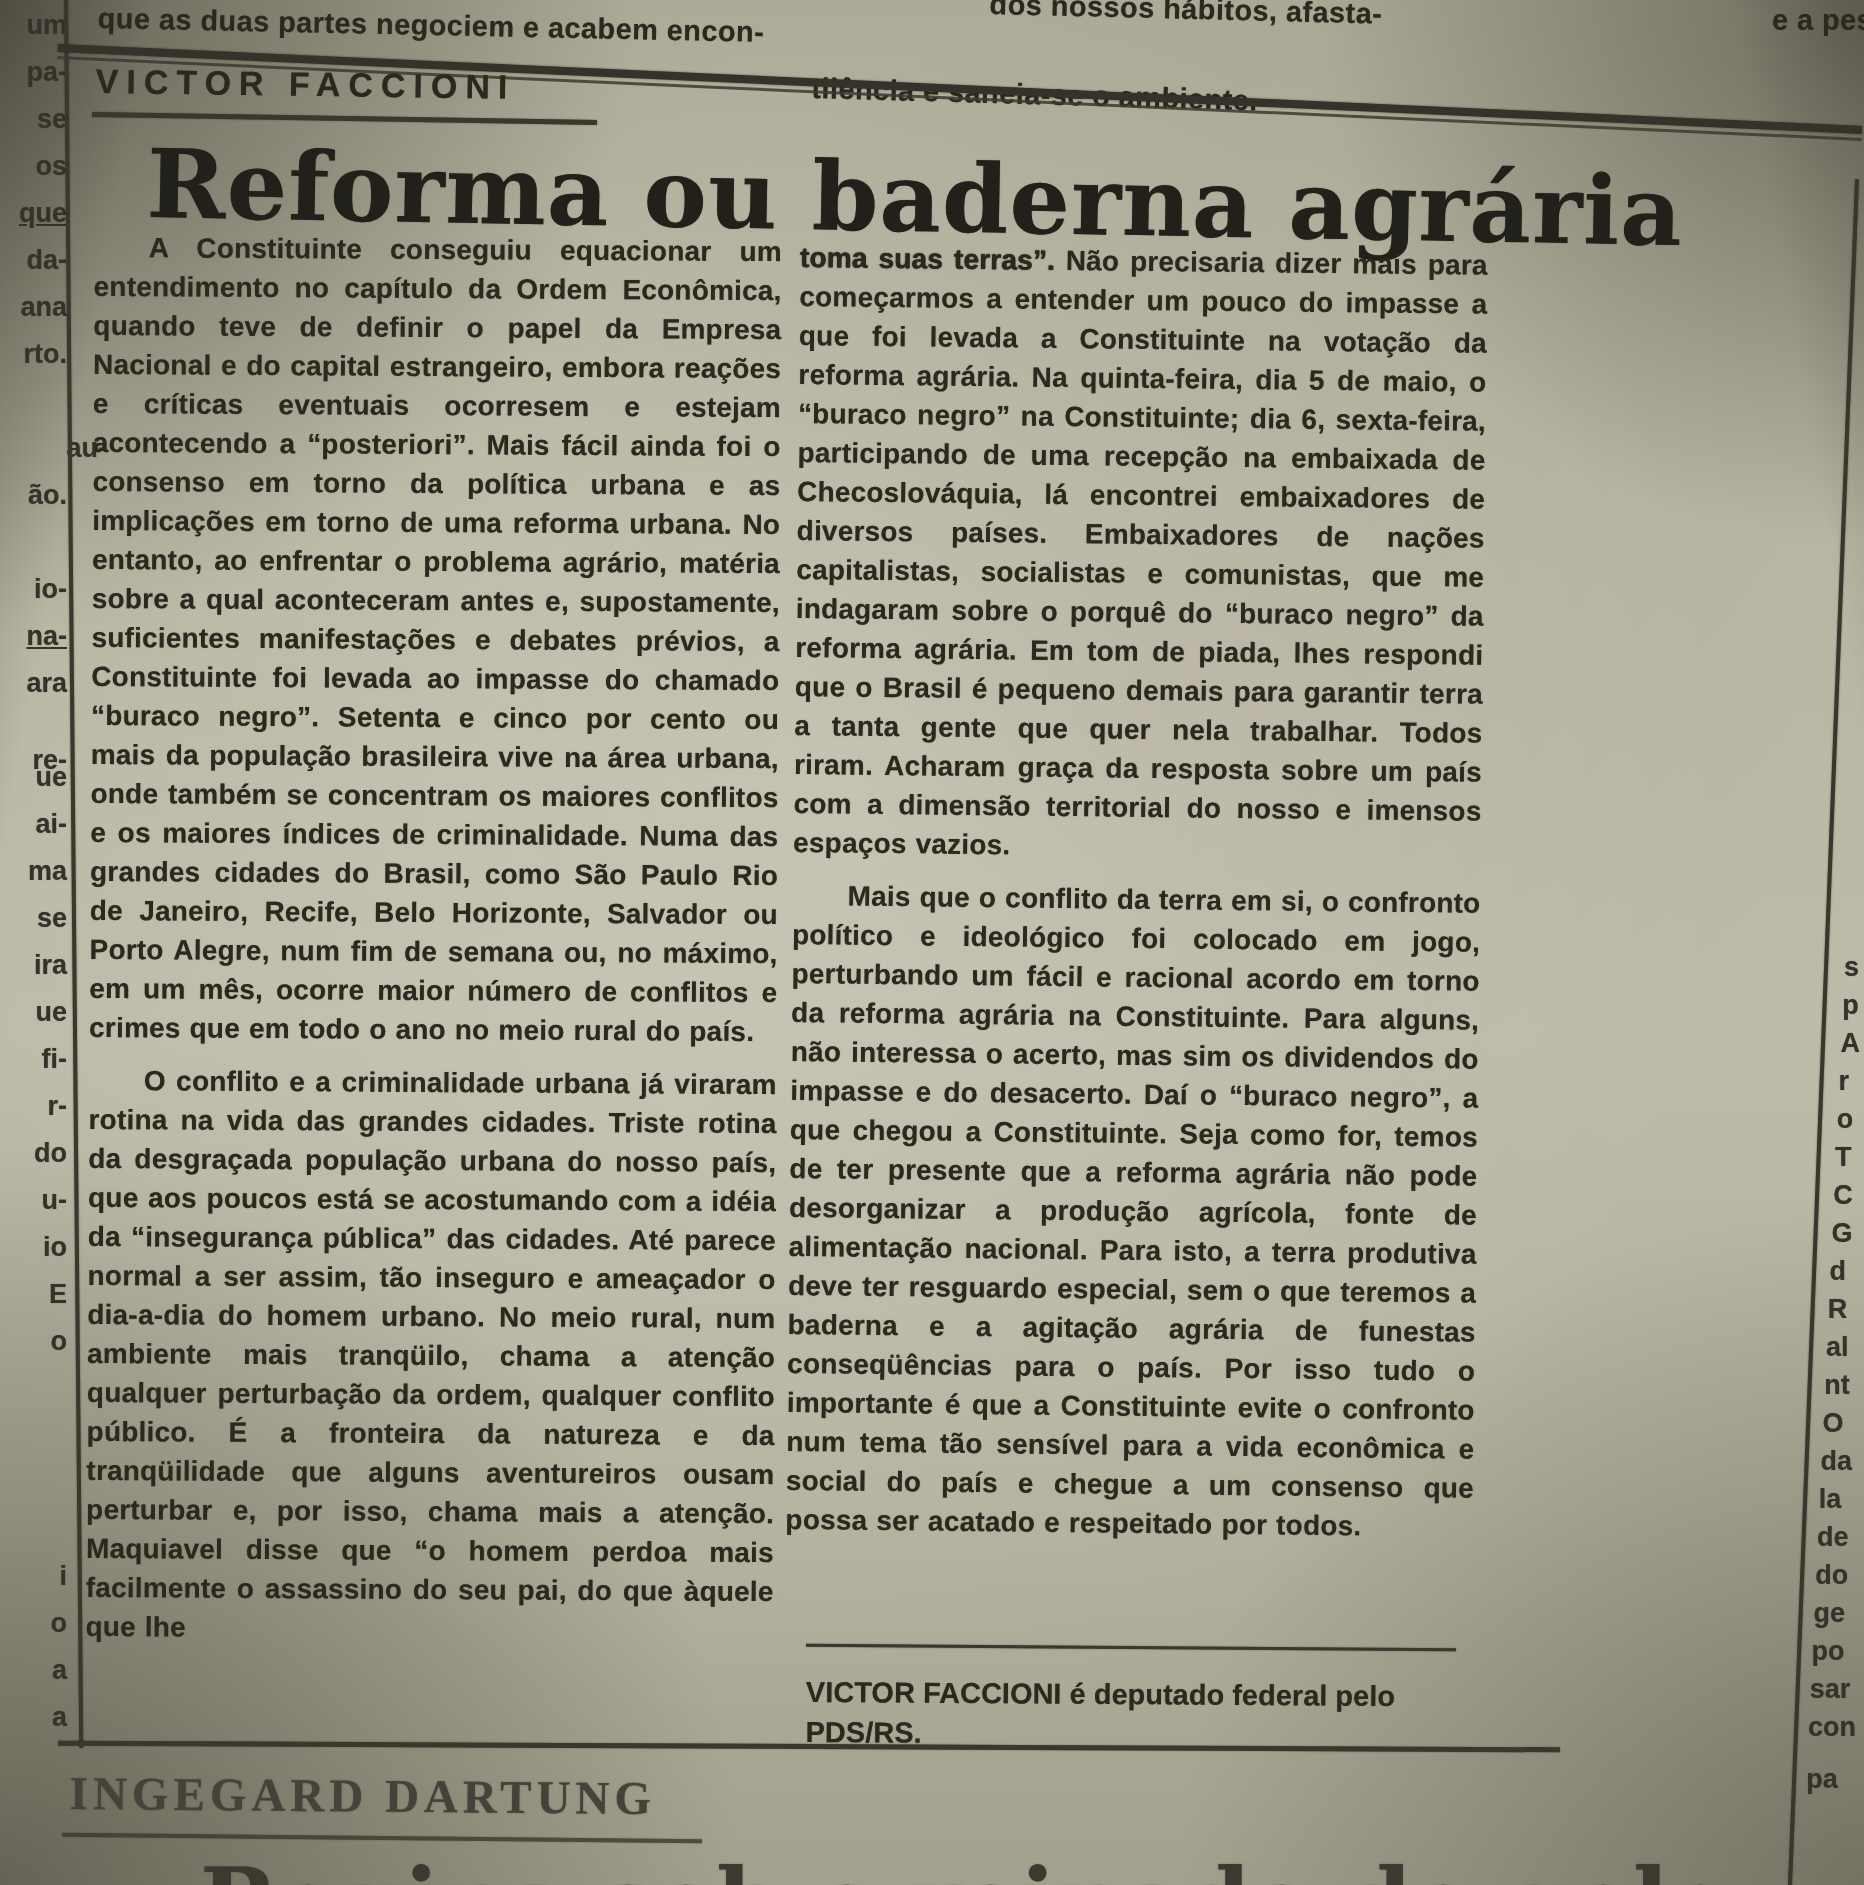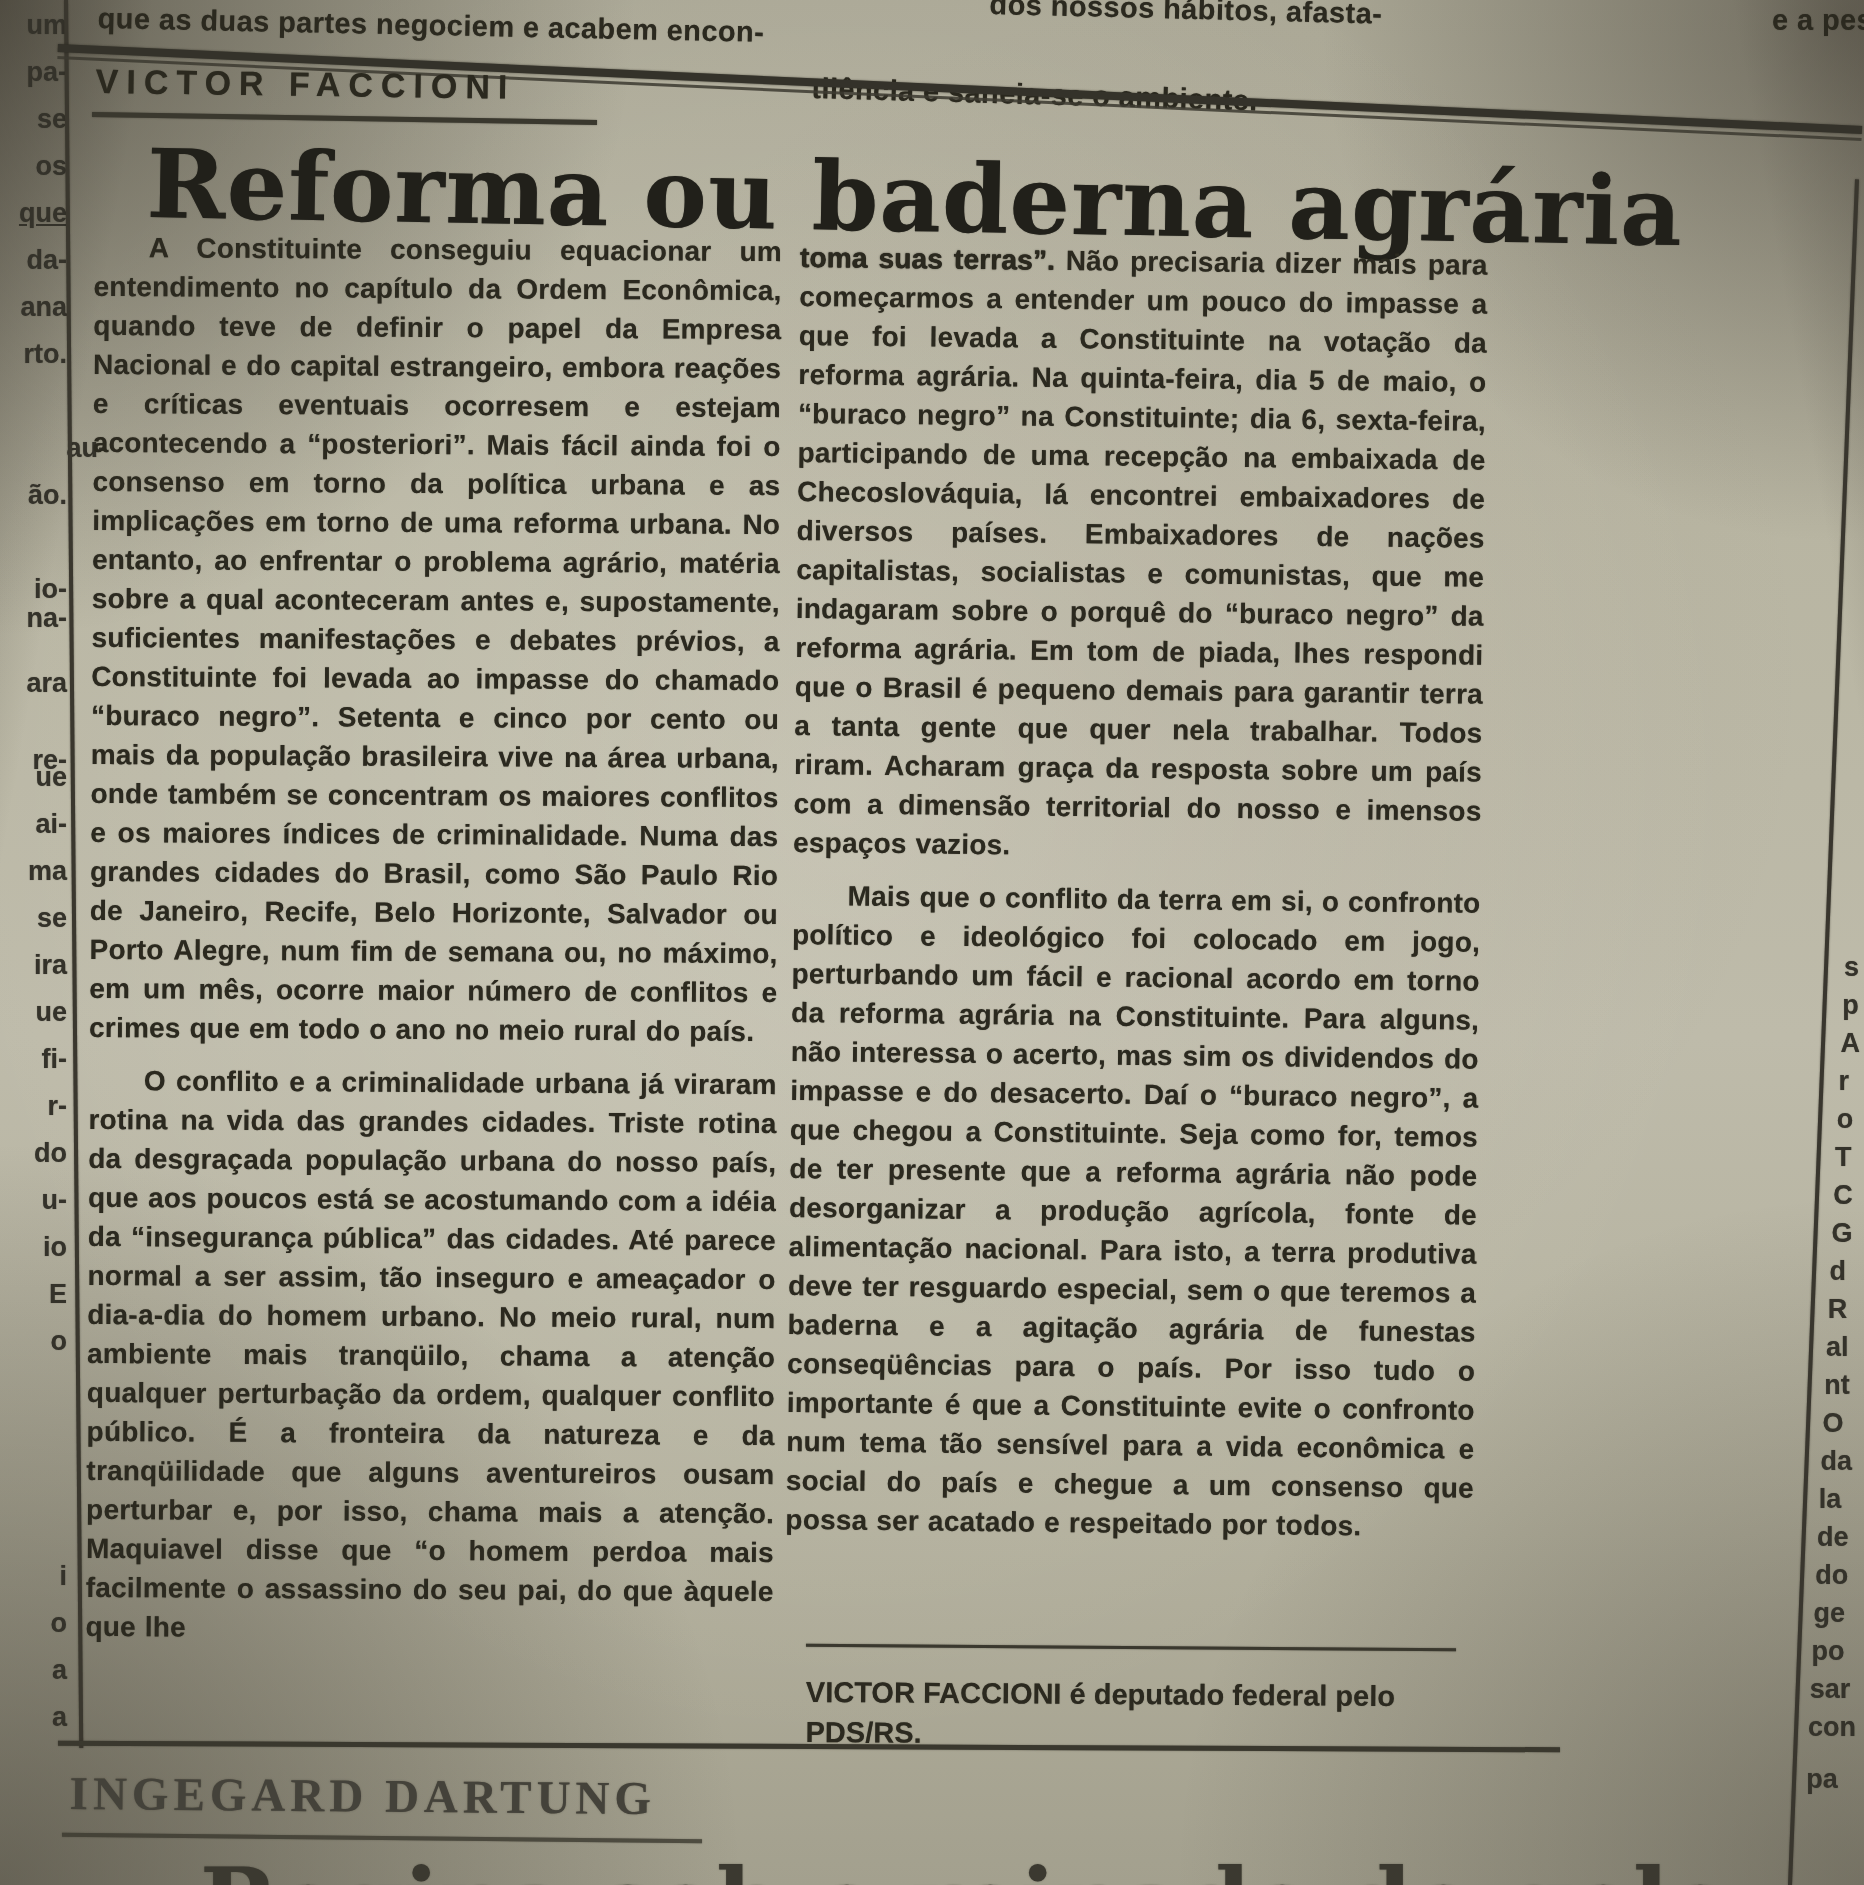--- a/index.html
+++ b/index.html
@@ -80,21 +80,21 @@
       <div class="edge-frag" style="top: 57px;">pa-</div>
       <div class="edge-frag" style="top: 104px;">se</div>
       <div class="edge-frag" style="top: 151px;">os</div>
       <div class="edge-frag" style="top: 198px; text-decoration: underline;">que</div>
       <div class="edge-frag" style="top: 245px;">da-</div>
       <div class="edge-frag" style="top: 292px;">ana</div>
       <div class="edge-frag" style="top: 339px;">rto.</div>
       <div class="edge-frag" style="top: 433px; padding-left: 40px;">au-</div>
       <div class="edge-frag" style="top: 480px;">ão.</div>
       <div class="edge-frag" style="top: 574px;">io-</div>
-      <div class="edge-frag" style="top: 603px;">na-</div>
+      <div class="edge-frag" style="top: 621px; text-decoration: underline;">na-</div>
       <div class="edge-frag" style="top: 668px;">ara</div>
       <div class="edge-frag" style="top: 745px;">re-</div>
       <div class="edge-frag" style="top: 762px;">ue</div>
       <div class="edge-frag" style="top: 809px;">ai-</div>
       <div class="edge-frag" style="top: 856px;">ma</div>
       <div class="edge-frag" style="top: 903px;">se</div>
       <div class="edge-frag" style="top: 950px;">ira</div>
       <div class="edge-frag" style="top: 997px;">ue</div>
       <div class="edge-frag" style="top: 1044px;">fi-</div>
       <div class="edge-frag" style="top: 1091px;">r-</div>

